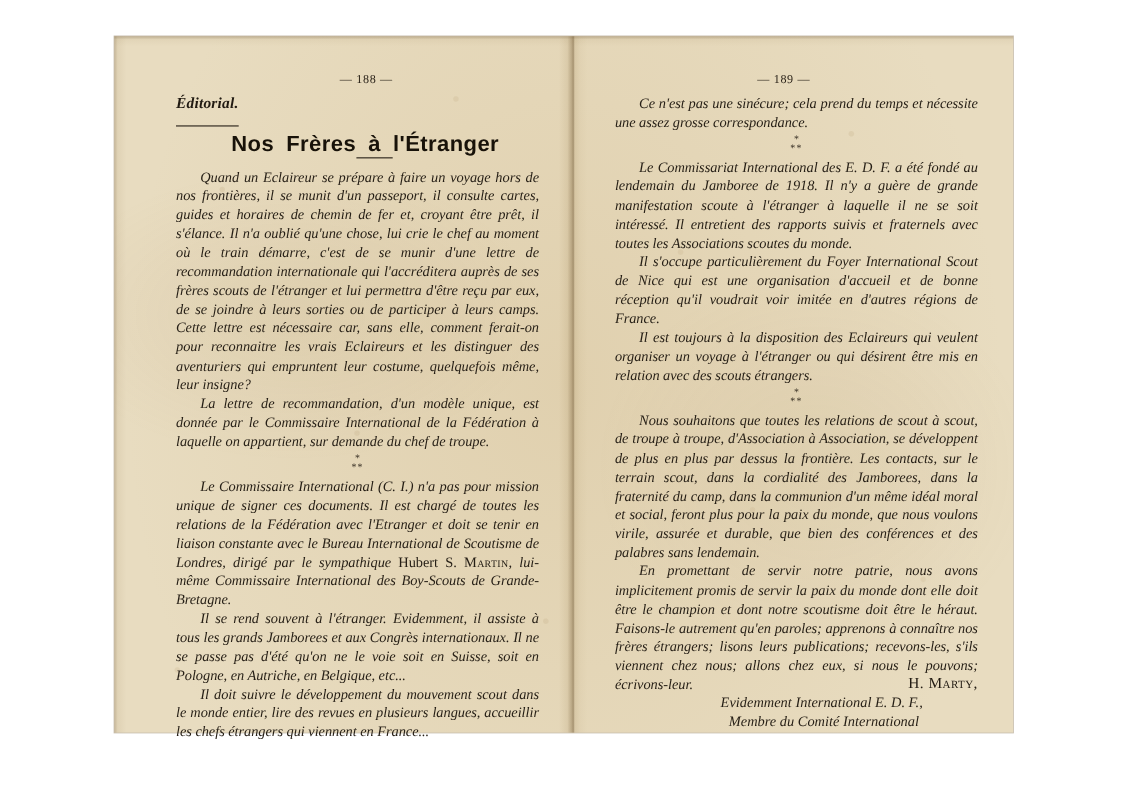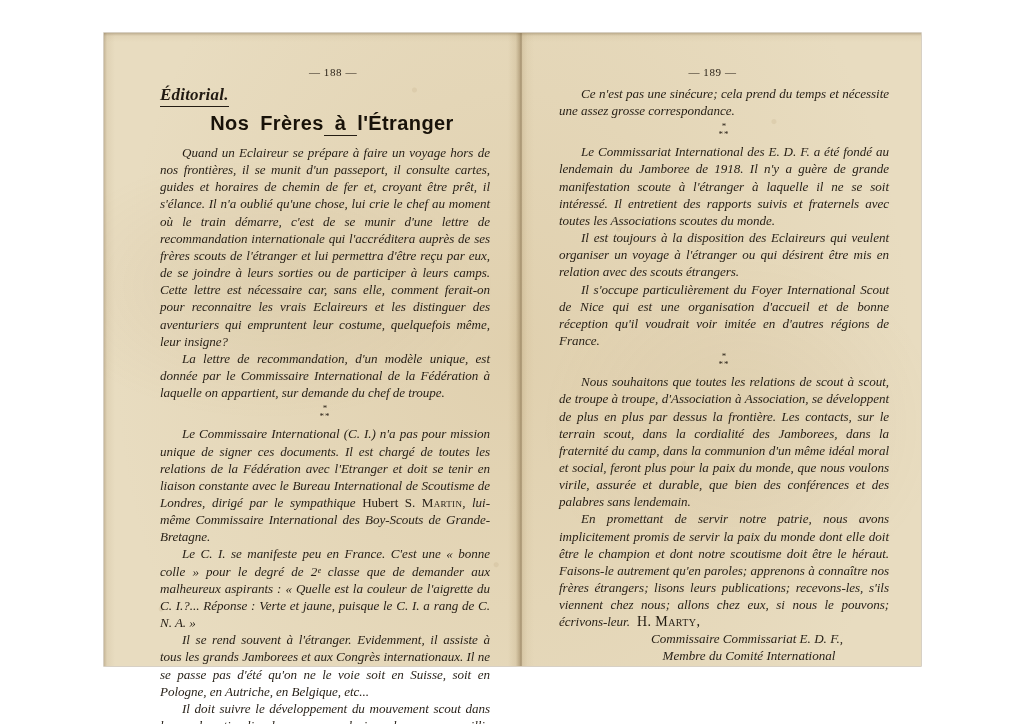--- a/index.html
+++ b/index.html
@@ -107,26 +107,26 @@
     top: 52px;
     width: 330px;
   }
   .page-left  .column { left: 56px; }
   .page-right .column { left: 55px; }
 
   
   .kicker {
     font-style: italic;
     font-weight: bold;
-    font-size: 17px;
+    font-size: 14px;
     color: #211a12;
     letter-spacing: 0.2px;
     display: inline-block;
     border-bottom: 1.6px solid #241d14;
-    padding-bottom: 1px;
+    padding-bottom: 11px;
     margin-bottom: 4px;
   }
   .headline {
     font-family: "Liberation Sans", sans-serif;
     font-weight: bold;
     font-size: 20px;
     color: #181209;
     text-align: center;
     letter-spacing: 0.4px;
     word-spacing: 5px;
@@ -177,21 +177,21 @@
   }
 
   
   .sig-name {
     font-family: "Liberation Serif", serif;
     font-style: normal;
     font-variant: small-caps;
     font-size: 14px;
     color: #221b12;
     letter-spacing: 0.4px;
-    text-align: left;
+    text-align: right;
     margin-top: -17px;
     margin-left: 78px;
   }
   .sig-line {
     font-family: "Liberation Serif", serif;
     font-style: italic;
     font-size: 13.1px;
     line-height: 17.15px;
     color: #251e15;
     text-align: center;
@@ -220,52 +220,51 @@
         <p class="para">Quand un Eclaireur se prépare à faire un voyage hors de nos frontières, il se munit d'un passeport, il consulte cartes, guides et horaires de chemin de fer et, croyant être prêt, il s'élance. Il n'a oublié qu'une chose, lui crie le chef au moment où le train démarre, c'est de se munir d'une lettre de recommandation internationale qui l'accréditera auprès de ses frères scouts de l'étranger et lui permettra d'être reçu par eux, de se joindre à leurs sorties ou de participer à leurs camps. Cette lettre est nécessaire car, sans elle, comment ferait-on pour reconnaitre les vrais Eclaireurs et les distinguer des aventuriers qui empruntent leur costume, quelquefois même, leur insigne?</p>
         <p class="para">La lettre de recommandation, d'un modèle unique, est donnée par le Commissaire International de la Fédération à laquelle on appartient, sur demande du chef de troupe.</p>
 
         <div class="ornament">
           <span class="top">*</span>
           <span class="bottom">**</span>
         </div>
 
         <p class="para"><span>Le Commissaire International (C. I.) n'a pas pour mission unique de signer ces documents. Il est chargé de toutes les relations de la Fédération avec l'Etranger et doit se tenir en liaison constante avec le Bureau International de Scoutisme de Londres, dirigé par le sympathique </span><span class="roman">Hubert S. </span><span class="smcaps">Martin</span><span>, lui-même Commissaire International des Boy-Scouts de Grande-Bretagne.</span></p>
 
-        <p class="para">Le C. I. se manifeste peu en France. C'est une « bonne colle » pour le degré de 2ᵉ classe que de demander aux malheureux aspirants : « Quelle est la couleur de l'aigrette du C. I.?... Réponse : Verte et jaune, puisque le C. I. a rang de C. N. A. »</p>
         <p class="para">Il se rend souvent à l'étranger. Evidemment, il assiste à tous les grands Jamborees et aux Congrès internationaux. Il ne se passe pas d'été qu'on ne le voie soit en Suisse, soit en Pologne, en Autriche, en Belgique, etc...</p>
         <p class="para">Il doit suivre le développement du mouvement scout dans le monde entier, lire des revues en plusieurs langues, accueillir les chefs étrangers qui viennent en France...</p>
       </div>
     </div>
 
     <div class="page page-right">
       <div class="folio">— 189 —</div>
 
       <div class="column">
 
         <p class="para">Ce n'est pas une sinécure; cela prend du temps et nécessite une assez grosse correspondance.</p>
 
         <div class="ornament">
           <span class="top">*</span>
           <span class="bottom">**</span>
         </div>
 
         <p class="para">Le Commissariat International des E. D. F. a été fondé au lendemain du Jamboree de 1918. Il n'y a guère de grande manifestation scoute à l'étranger à laquelle il ne se soit intéressé. Il entretient des rapports suivis et fraternels avec toutes les Associations scoutes du monde.</p>
+        <p class="para">Il s'occupe particulièrement du Foyer International Scout de Nice qui est une organisation d'accueil et de bonne réception qu'il voudrait voir imitée en d'autres régions de France.</p>
         <p class="para">Il est toujours à la disposition des Eclaireurs qui veulent organiser un voyage à l'étranger ou qui désirent être mis en relation avec des scouts étrangers.</p>
-        <p class="para">Il s'occupe particulièrement du Foyer International Scout de Nice qui est une organisation d'accueil et de bonne réception qu'il voudrait voir imitée en d'autres régions de France.</p>
 
         <div class="ornament">
           <span class="top">*</span>
           <span class="bottom">**</span>
         </div>
 
         <p class="para">Nous souhaitons que toutes les relations de scout à scout, de troupe à troupe, d'Association à Association, se développent de plus en plus par dessus la frontière. Les contacts, sur le terrain scout, dans la cordialité des Jamborees, dans la fraternité du camp, dans la communion d'un même idéal moral et social, feront plus pour la paix du monde, que nous voulons virile, assurée et durable, que bien des conférences et des palabres sans lendemain.</p>
         <p class="para">En promettant de servir notre patrie, nous avons implicitement promis de servir la paix du monde dont elle doit être le champion et dont notre scoutisme doit être le héraut. Faisons-le autrement qu'en paroles; apprenons à connaître nos frères étrangers; lisons leurs publications; recevons-les, s'ils viennent chez nous; allons chez eux, si nous le pouvons; écrivons-leur.</p>
 
         <div class="sig-name">H. Marty,</div>
-        <div class="sig-line">Commissaire Commissariat E. D. F.,</div>
+        <div class="sig-line">Evidemment International E. D. F.,</div>
         <div class="sig-line l2">Membre du Comité International</div>
 
       </div>
     </div>
 
     <div class="gutter"></div>
   </div>
 </div>
 
 </body></html>

